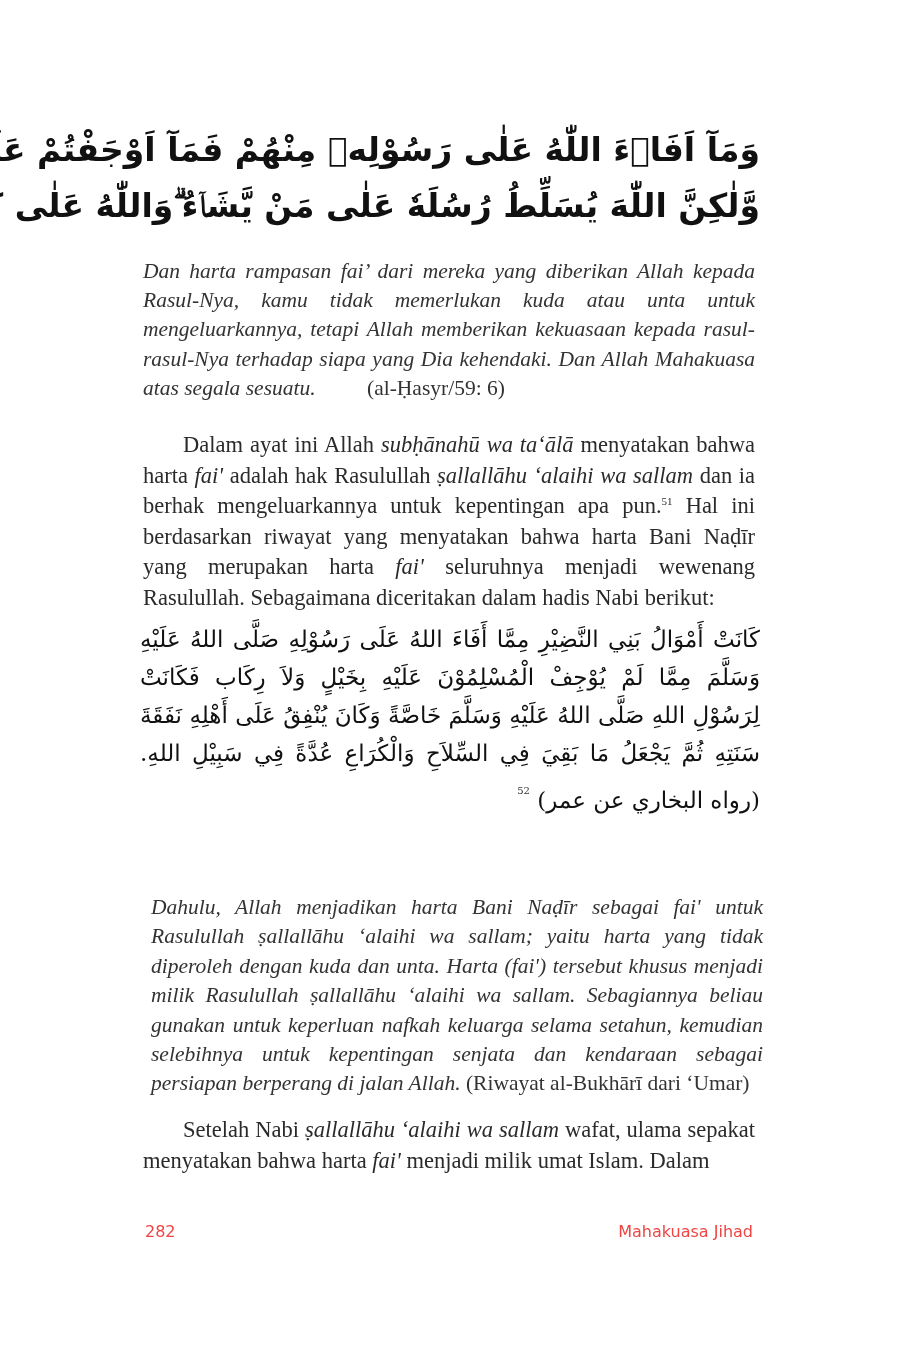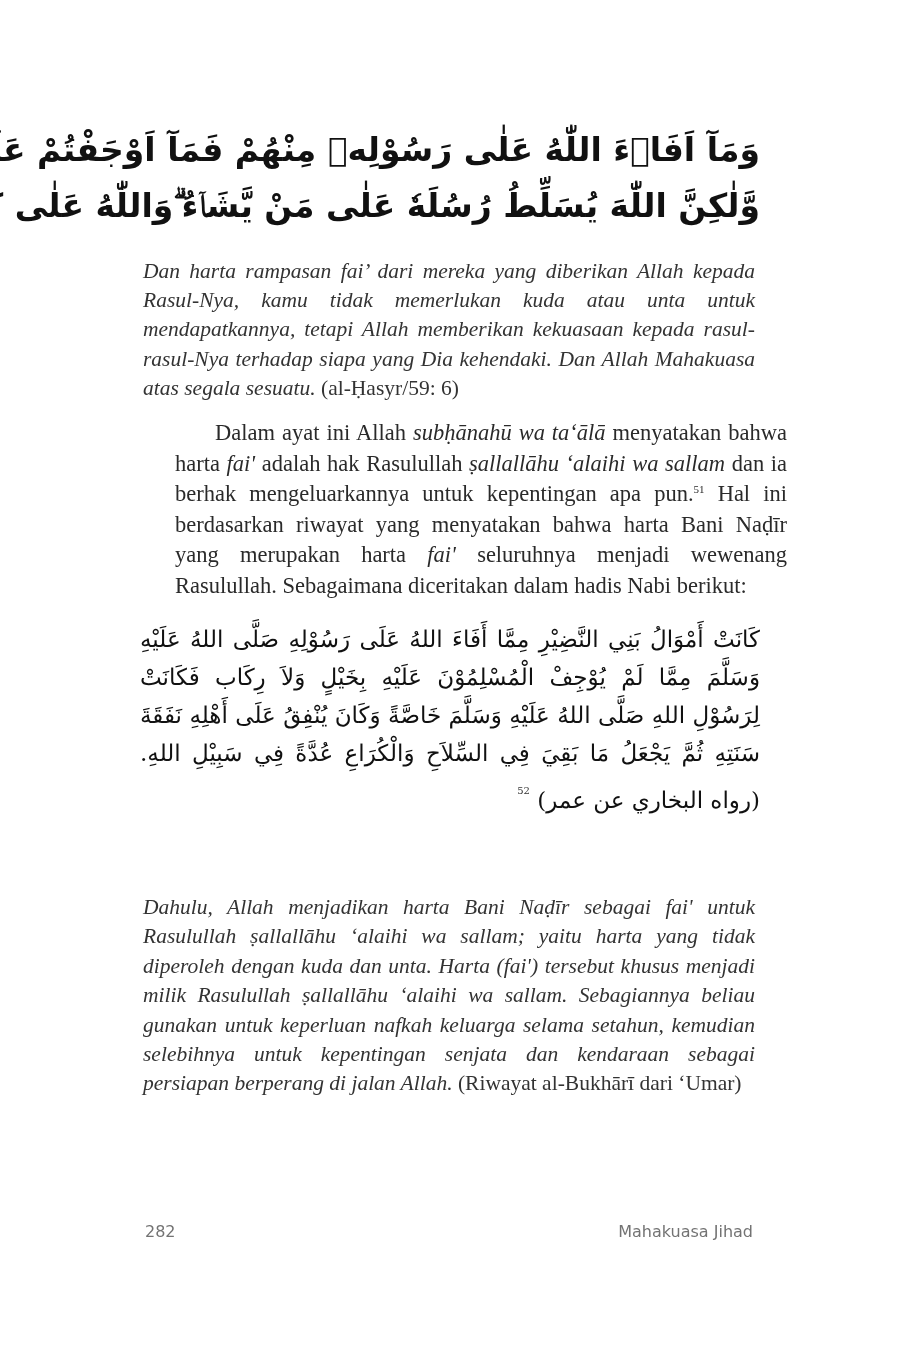--- a/index.html
+++ b/index.html
@@ -10,64 +10,65 @@
     position: absolute; left: 135px; width: 625px; top: 122px;
     direction: rtl; text-align: center;
     font-family: "DejaVu Sans", sans-serif; font-size: 33px; font-weight: bold;
     line-height: 56px; color: #111;
   }
   .quran .ln { display: block; white-space: nowrap; }
   .trans-quran {
     top: 257px; font-family: "Liberation Serif", serif; font-style: italic;
     font-size: 21.5px; line-height: 29.2px; text-align: justify; color: #333;
   }
-  .trans-quran .up { font-style: normal; }
+  .trans-quran .up { font-style: normal; margin-left: 46px; }
   .para {
     font-family: "Liberation Serif", serif; font-size: 22.5px; line-height: 30.6px;
     text-align: justify; color: #2a2a2a;
   }
   .para .ind { display: inline-block; width: 40px; }
   .para i { font-style: italic; }
   .para sup { font-size: 11px; vertical-align: 8px; line-height: 0; }
-  .p1 { top: 418px; margin-left: 32px; }
+  .p1 { top: 430px; }
   .hadith {
     position: absolute; left: 140px; width: 620px; top: 620px;
     direction: rtl; text-align: justify; text-align-last: right;
     font-family: "DejaVu Serif", serif; font-size: 23px; line-height: 38px; color: #111;
   }
   .hadith .fn { font-size: 10px; vertical-align: 14px; color: #333; }
   .trans-hadith {
     top: 893px; font-family: "Liberation Serif", serif; font-style: italic;
-    font-size: 21.5px; line-height: 29.4px; text-align: justify; color: #333;
+    font-size: 21.5px; line-height: 29.4px; text-align: justify; color: #333; margin-left: 8px;
   }
   .trans-hadith .up { font-style: normal; }
   .p2 { top: 1115px; }
   .footer {
     position: absolute; top: 1222px; left: 145px; width: 608px;
-    font-family: "DejaVu Sans", sans-serif; font-size: 16px; color: #737373;
+    font-family: "DejaVu Sans", sans-serif; font-size: 16px; color: #ef4444;
     display: flex; justify-content: space-between;
   }
 </style>
 </head>
 <body>
 
 <div class="page">
 
   <div class="quran">
     <span class="ln">وَمَآ اَفَاۤءَ اللّٰهُ عَلٰى رَسُوْلِهٖ مِنْهُمْ فَمَآ اَوْجَفْتُمْ عَلَيْهِ مِنْ خَيْلٍ وَّلَا رِكَابٍ</span>
     <span class="ln">وَّلٰكِنَّ اللّٰهَ يُسَلِّطُ رُسُلَهٗ عَلٰى مَنْ يَّشَاۤءُ ۗوَاللّٰهُ عَلٰى كُلِّ شَيْءٍ قَدِيْرٌ</span>
   </div>
 
-  <div class="col trans-quran"><span>Dan harta rampasan fai’ dari mereka yang diberikan Allah kepada Rasul-Nya, kamu tidak memerlukan kuda atau unta untuk mendapatkannya, tetapi Allah memberikan kekuasaan kepada rasul-rasul-Nya terhadap siapa yang Dia kehendaki. Dan Allah Mahakuasa atas segala sesuatu.</span><span class="up"> (al-Ḥasyr/59: 6)</span></div>
+  <div class="col trans-quran"><span>Dan harta rampasan fai’ dari mereka yang diberikan Allah kepada Rasul-Nya, kamu tidak memerlukan kuda atau unta untuk mengeluarkannya, tetapi Allah memberikan kekuasaan kepada rasul-rasul-Nya terhadap siapa yang Dia kehendaki. Dan Allah Mahakuasa atas segala sesuatu.</span><span class="up"> (al-Ḥasyr/59: 6)</span></div>
 
   <div class="col para p1"><span class="ind"></span><span>Dalam ayat ini Allah </span><i>subḥānahū wa ta‘ālā</i><span> menyatakan bahwa harta </span><i>fai'</i><span> adalah hak Rasulullah </span><i>ṣallallāhu ‘alaihi wa sallam</i><span> dan ia berhak mengeluarkannya untuk kepentingan apa pun.</span><sup>51</sup><span> Hal ini berdasarkan riwayat yang menyatakan bahwa harta Bani Naḍīr yang merupakan harta </span><i>fai'</i><span> seluruhnya menjadi wewenang Rasulullah. Sebagaimana diceritakan dalam hadis Nabi berikut:</span></div>
 
   <div class="hadith"><span>كَانَتْ أَمْوَالُ بَنِي النَّضِيْرِ مِمَّا أَفَاءَ اللهُ عَلَى رَسُوْلِهِ صَلَّى اللهُ عَلَيْهِ وَسَلَّمَ مِمَّا لَمْ يُوْجِفْ الْمُسْلِمُوْنَ عَلَيْهِ بِخَيْلٍ وَلاَ رِكَاب فَكَانَتْ لِرَسُوْلِ اللهِ صَلَّى اللهُ عَلَيْهِ وَسَلَّمَ خَاصَّةً وَكَانَ يُنْفِقُ عَلَى أَهْلِهِ نَفَقَةَ سَنَتِهِ ثُمَّ يَجْعَلُ مَا بَقِيَ فِي السِّلاَحِ وَالْكُرَاعِ عُدَّةً فِي سَبِيْلِ اللهِ. (رواه البخاري عن عمر)</span> <span class="fn">52</span></div>
 
   <div class="col trans-hadith"><span>Dahulu, Allah menjadikan harta Bani Naḍīr sebagai fai' untuk Rasulullah ṣallallāhu ‘alaihi wa sallam; yaitu harta yang tidak diperoleh dengan kuda dan unta. Harta (fai') tersebut khusus menjadi milik Rasulullah ṣallallāhu ‘alaihi wa sallam. Sebagiannya beliau gunakan untuk keperluan nafkah keluarga selama setahun, kemudian selebihnya untuk kepentingan senjata dan kendaraan sebagai persiapan berperang di jalan Allah.</span><span class="up"> (Riwayat al-Bukhārī dari ‘Umar)</span></div>
 
+  <div class="col para p2"><span class="ind"></span><span>Setelah Nabi </span><i>ṣallallāhu ‘alaihi wa sallam</i><span> wafat, ulama sepakat menyatakan bahwa harta </span><i>fai'</i><span> menjadi milik umat Islam. Dalam</span></div>
 
   <div class="footer">
     <span>282</span>
     <span>Mahakuasa Jihad</span>
   </div>
 
 </div>
 
 </body></html>

